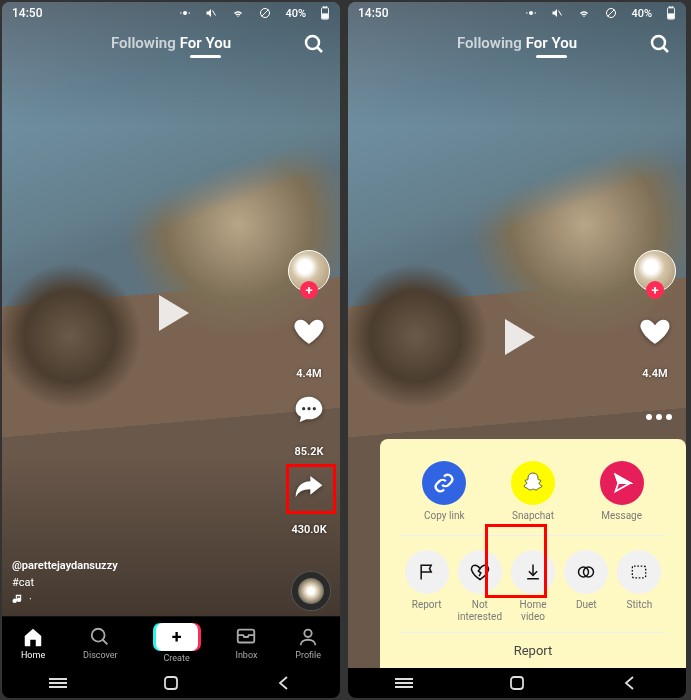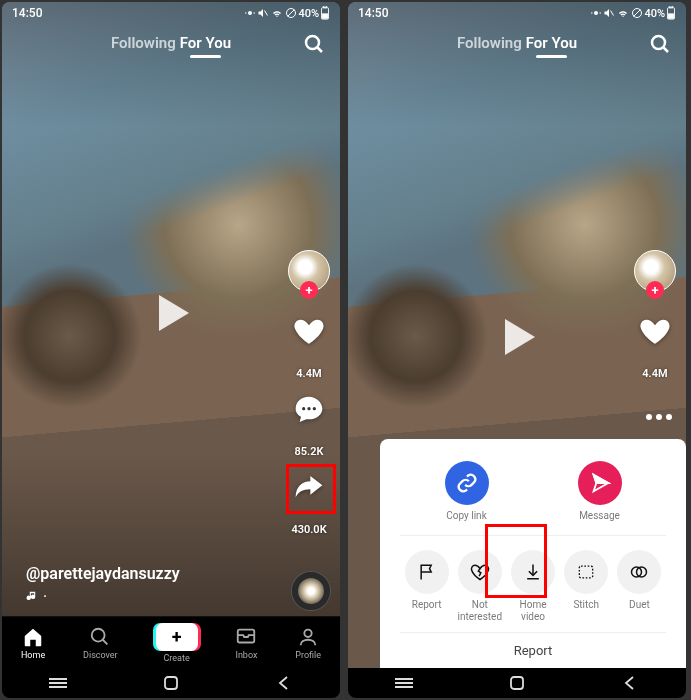--- a/index.html
+++ b/index.html
@@ -27,21 +27,21 @@
     display: flex;
     justify-content: space-between;
     align-items: center;
     color: #fff;
     font-size: 12px;
     font-weight: 500;
     padding: 0 10px;
     position: relative;
     z-index: 5;
   }
-  .status-right { display:flex; align-items:center; gap:1px; font-size: 11px;}
+  .status-right { display:flex; align-items:center; gap:14px; font-size: 11px;}
   .bg-left {
     position:absolute; inset:0;
     background:
       linear-gradient(180deg, rgba(0,0,0,0.35) 0%, rgba(0,0,0,0) 18%, rgba(0,0,0,0) 65%, rgba(0,0,0,0.55) 100%),
       linear-gradient(160deg, #8fa6b8 0%, #6e8ea0 15%, #647f8c 30%, transparent 35%),
       radial-gradient(circle at 70% 32%, #b9a688 0%, #7d6f56 14%, transparent 22%),
       radial-gradient(circle at 20% 48%, #6a5a48 0%, #4b3d2f 10%, transparent 16%),
       linear-gradient(175deg, #5d7380 0 42%, #7a6351 42% 60%, #6a584a 60% 100%);
   }
   .bg-right {
@@ -82,21 +82,21 @@
     position:relative; margin-bottom:22px;
   }
   .avatar-plus {
     position:absolute; bottom:-8px; left:50%; transform:translateX(-50%);
     width:18px; height:18px; background:#fe2c55; border-radius:50%;
     display:flex; align-items:center; justify-content:center; color:#fff; font-size:13px; font-weight:700;
   }
   .action-item { display:flex; flex-direction:column; align-items:center; margin-bottom:14px;}
   .action-item .count { font-size:11px; font-weight:600; margin-top:19px; text-shadow:0 0 3px rgba(0,0,0,.6);}
   .action-ico { filter: drop-shadow(0 1px 2px rgba(0,0,0,0.4)); }
-  .caption { position:absolute; left:24px; bottom:88px; z-index:3; color:#fff; font-size:16px;margin-top:32px;}
+  .caption { position:absolute; left:10px; bottom:88px; z-index:3; color:#fff; font-size:11px;margin-top:32px;}
   .caption > div { margin-bottom:4px;}
   .caption .user { font-weight:600;}
   .caption .music { display:flex; align-items:center; gap:4px;}
   .disc { position:absolute; right:10px; bottom:88px; z-index:3; width:38px; height:38px; border-radius:50%;
     background: radial-gradient(circle,#222 0 35%, #444 36% 100%); border:6px solid #2a2a2a;
     box-shadow:0 0 0 1px #555;
     background-image: radial-gradient(circle,#fff 0 18%, #d4c5a8 40%, #111 100%);
   }
   .bottom-nav {
     position:relative; z-index:3;
@@ -114,21 +114,21 @@
     color:#000; font-size:18px; font-weight:700;
   }
   .sys-nav { height:30px; background:#000; display:flex; justify-content:space-around; align-items:center; z-index:3; position:relative;}
   .sys-nav-b { width:40px; height:16px; display:flex; align-items:center; justify-content:center;}
   .red-box {
     position:absolute; border:3px solid #f00; z-index:10;
   }
   
   .share-sheet {
     position:absolute; left:0; right:0; bottom:30px;
-    background:#ffffff; border-radius:8px 8px 0 0;
+    background:#fef9c3; border-radius:8px 8px 0 0;
     z-index:5; padding:18px 20px 8px;margin-left:32px;
   }
   .share-row { display:flex; justify-content:space-around; padding:4px 0 10px;}
   .share-item { display:flex; flex-direction:column; align-items:center; gap:5px; width:62px;}
   .share-item .lbl { font-size:10px; color:#7a7a7a; text-align:center; line-height:1.15;}
   .share-ico { width:44px; height:44px; border-radius:50%; display:flex; align-items:center; justify-content:center;}
   .share-ico.grey { background:#f1f1f1; color:#111; }
   .divider { height:1px; background:#eee; margin:4px 0 10px;}
   .cancel { text-align:center; font-size:13px; color:#444; padding:10px 0 2px; border-top:1px solid #eee;}
   .more-dots {
@@ -212,20 +212,21 @@
           <path d="M13 3l9 7-9 7v-4c-6 0-9 2-11 6 0-8 5-12 11-12V3z"></path>
         </svg>
       <span class="count">430.0K</span>
     </div>
   </div>
 
   <div class="red-box" style="right:4px; top:462px; width:50px; height:50px;"></div>
 
   <div class="caption">
     <div class="user">@parettejaydansuzzy</div>
+    <div>#cat</div>
     <div class="music">
       <svg width="13" height="13" viewBox="0 0 24 24" fill="#fff">
           <path d="M9 3v11a4 4 0 1 1-2-3V3h10v9a4 4 0 1 1-2-3V6H9z"></path>
         </svg>
       <span>· </span>
     </div>
   </div>
   <div class="disc"></div>
 
   <div class="bottom-nav">
@@ -356,20 +357,28 @@
       <div class="share-item">
         <div class="share-ico" style="background:#3064e3">
           <svg width="22" height="22" viewBox="0 0 24 24" fill="none" stroke="#fff" stroke-width="2.5">
               <path d="M10 14a5 5 0 0 0 7 0l3-3a5 5 0 0 0-7-7l-1 1"></path>
               <path d="M14 10a5 5 0 0 0-7 0l-3 3a5 5 0 0 0 7 7l1-1"></path>
             </svg>
         </div>
         <span class="lbl">Copy link</span>
       </div>
       <div class="share-item">
+        <div class="share-ico" style="background:#fffc00">
+          <svg width="24" height="24" viewBox="0 0 24 24" fill="#fff" stroke="#000" stroke-width="0.6">
+              <path d="M12 2c3 0 5 2 5 5 0 1 0 2 1 2s2 0 2 1-2 1-2 2 2 3 3 3-2 2-3 2-1 2-3 2-2-1-3-1-1 1-3 1-2-2-3-2-3-1-3-2 3-2 3-3-2-1-2-2 1-1 2-1 1-1 1-2c0-3 2-5 5-5z"></path>
+            </svg>
+        </div>
+        <span class="lbl">Snapchat</span>
+      </div>
+      <div class="share-item">
         <div class="share-ico" style="background:#e61e5a">
           <svg width="22" height="22" viewBox="0 0 24 24" fill="none" stroke="#fff" stroke-width="2">
               <path d="M5 3l16 9-16 9 3-9-3-9z" fill="none"></path>
               <path d="M5 3l16 9L8 12 5 3z" fill="#fff"></path>
             </svg>
         </div>
         <span class="lbl">Message</span>
       </div>
     </div>
 
@@ -399,34 +408,34 @@
           <svg width="20" height="20" viewBox="0 0 24 24" fill="none" stroke="#111" stroke-width="1.8">
               <path d="M12 3v12"></path>
               <path d="M7 11l5 5 5-5"></path>
               <path d="M5 20h14"></path>
             </svg>
         </div>
         <span class="lbl">Home video</span>
       </div>
       <div class="share-item">
         <div class="share-ico grey">
-          <svg width="20" height="20" viewBox="0 0 24 24" fill="none" stroke="#111" stroke-width="1.6" stroke-dasharray="2 2">
-              <rect x="4" y="5" width="16" height="14" rx="2"></rect>
-            </svg>
-        </div>
-        <span class="lbl">Stitch</span>
-      </div>
-      <div class="share-item">
-        <div class="share-ico grey">
           <svg width="20" height="20" viewBox="0 0 24 24" fill="none" stroke="#111" stroke-width="1.8">
               <circle cx="9" cy="12" r="6"></circle>
               <circle cx="15" cy="12" r="6"></circle>
             </svg>
         </div>
         <span class="lbl">Duet</span>
+      </div>
+      <div class="share-item">
+        <div class="share-ico grey">
+          <svg width="20" height="20" viewBox="0 0 24 24" fill="none" stroke="#111" stroke-width="1.6" stroke-dasharray="2 2">
+              <rect x="4" y="5" width="16" height="14" rx="2"></rect>
+            </svg>
+        </div>
+        <span class="lbl">Stitch</span>
       </div>
     </div>
 
     <div class="cancel">Report</div>
   </div>
 
   <div class="red-box" style="left:137px; bottom:100px; width:62px; height:74px;"></div>
 
   <div class="sys-nav">
     <div class="sys-nav-b">

